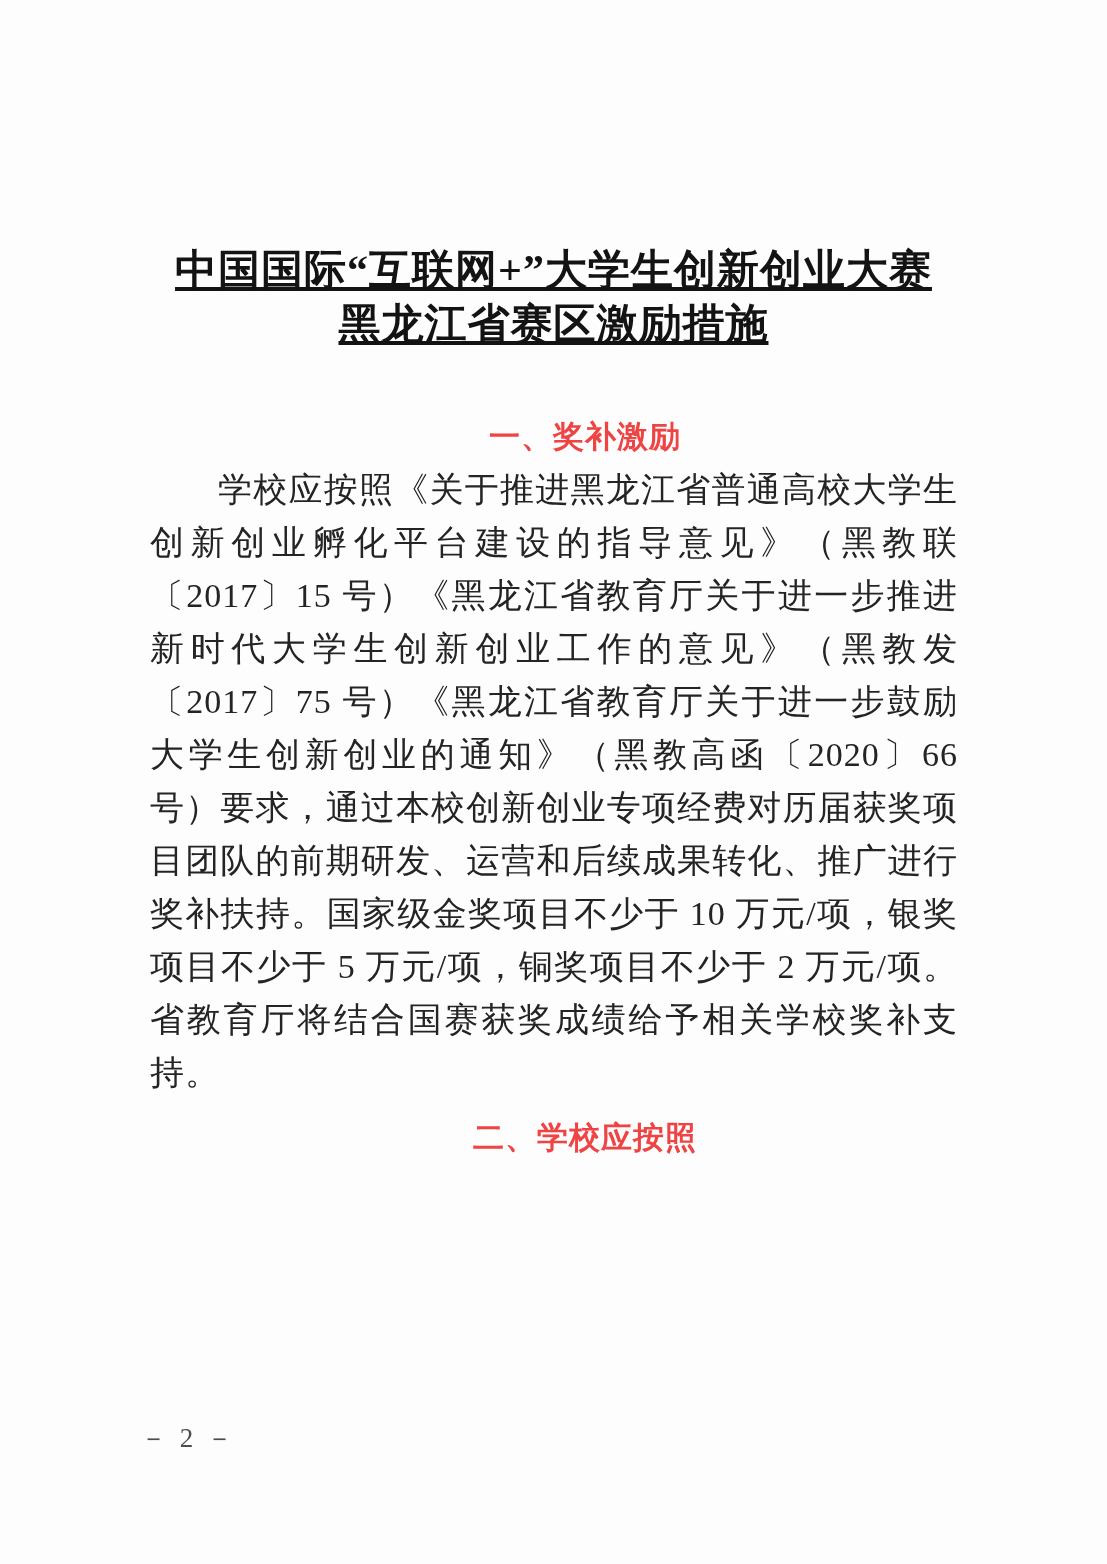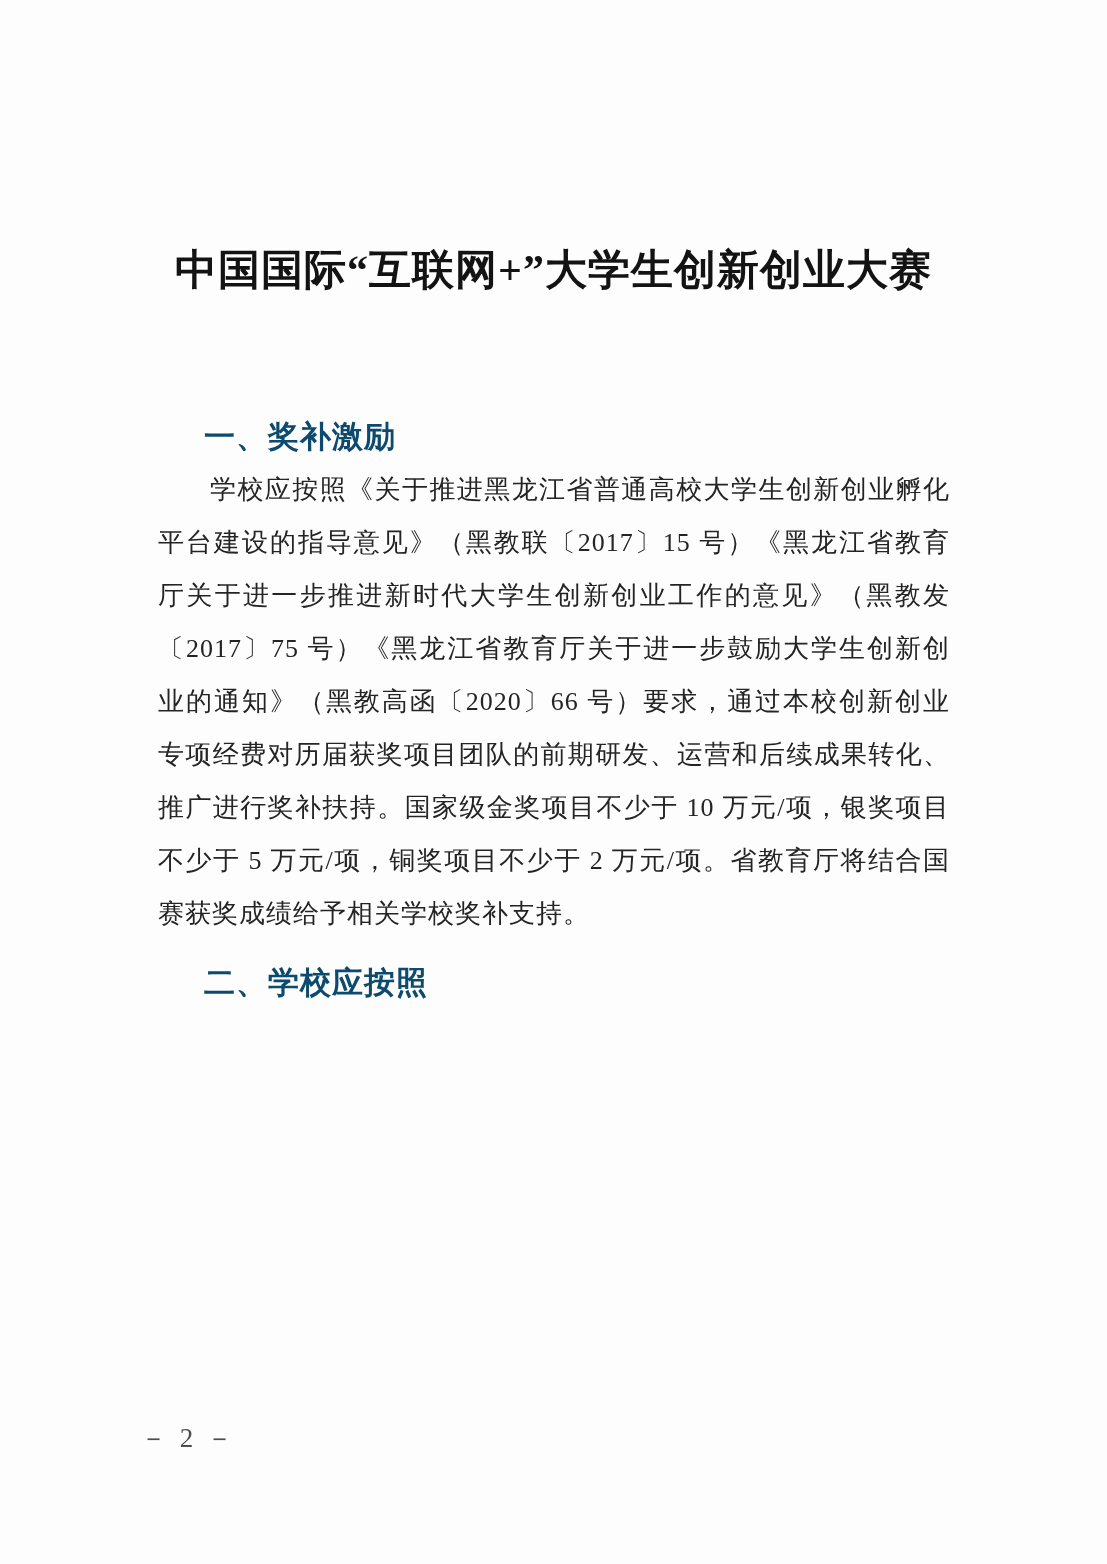--- a/index.html
+++ b/index.html
@@ -25,43 +25,45 @@
     font-family: "Liberation Serif", serif;
     font-weight: 700;
     font-size: 42px;
     line-height: 54px;
     color: #131313;
     letter-spacing: 1px;
   }
   .doc-title .title-line {
     display: block;
     white-space: nowrap;
+    text-decoration: underline;
   }
   .body-text {
     position: absolute;
     left: 142px;
     top: 410px;
     width: 824px;
     color: #222222;
   }
   .section-heading {
     font-family: "Liberation Sans", sans-serif;
     font-weight: 700;
     font-size: 31px;
     line-height: 53px;
     margin: 0;
     text-indent: 2em;
-    color: #0c4a6e;
+    color: #ef4444;
     letter-spacing: 1px;
+    text-align: center;
   }
   .para {
     font-family: "Liberation Serif", serif;
-    font-size: 26px;
+    font-size: 34px;
     line-height: 53px;
-    margin: 16px;
+    margin: 8px;
     text-align: justify;
     text-indent: 2em;
     color: #242424;
     letter-spacing: 1px;
   }
   .section-heading + .para { margin-top: 0; }
   .section-block + .section-block { margin-top: 12px; }
   .page-number {
     position: absolute;
     left: 140px;
@@ -73,20 +75,21 @@
     white-space: nowrap;
   }
 </style>
 </head>
 <body>
 
 <div class="page">
 
   <div class="doc-title">
     <span class="title-line">中国国际“互联网+”大学生创新创业大赛</span>
+    <span class="title-line">黑龙江省赛区激励措施</span>
   </div>
 
   <div class="body-text">
 
     <div class="section-block">
       <h2 class="section-heading">一、奖补激励</h2>
       <p class="para">学校应按照《关于推进黑龙江省普通高校大学生创新创业孵化平台建设的指导意见》（黑教联〔2017〕15 号）《黑龙江省教育厅关于进一步推进新时代大学生创新创业工作的意见》（黑教发〔2017〕75 号）《黑龙江省教育厅关于进一步鼓励大学生创新创业的通知》（黑教高函〔2020〕66 号）要求，通过本校创新创业专项经费对历届获奖项目团队的前期研发、运营和后续成果转化、推广进行奖补扶持。国家级金奖项目不少于 10 万元/项，银奖项目不少于 5 万元/项，铜奖项目不少于 2 万元/项。省教育厅将结合国赛获奖成绩给予相关学校奖补支持。</p>
     </div>
 
     <div class="section-block">

